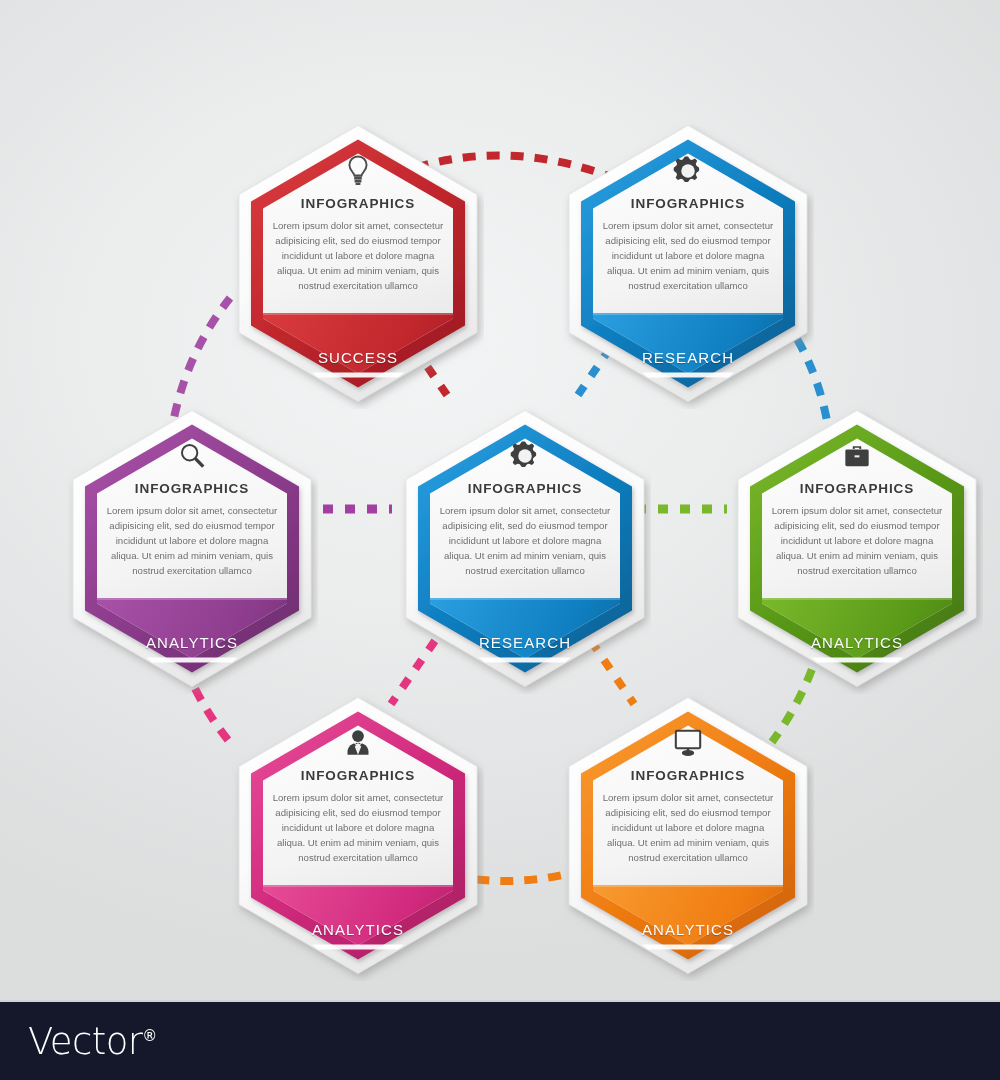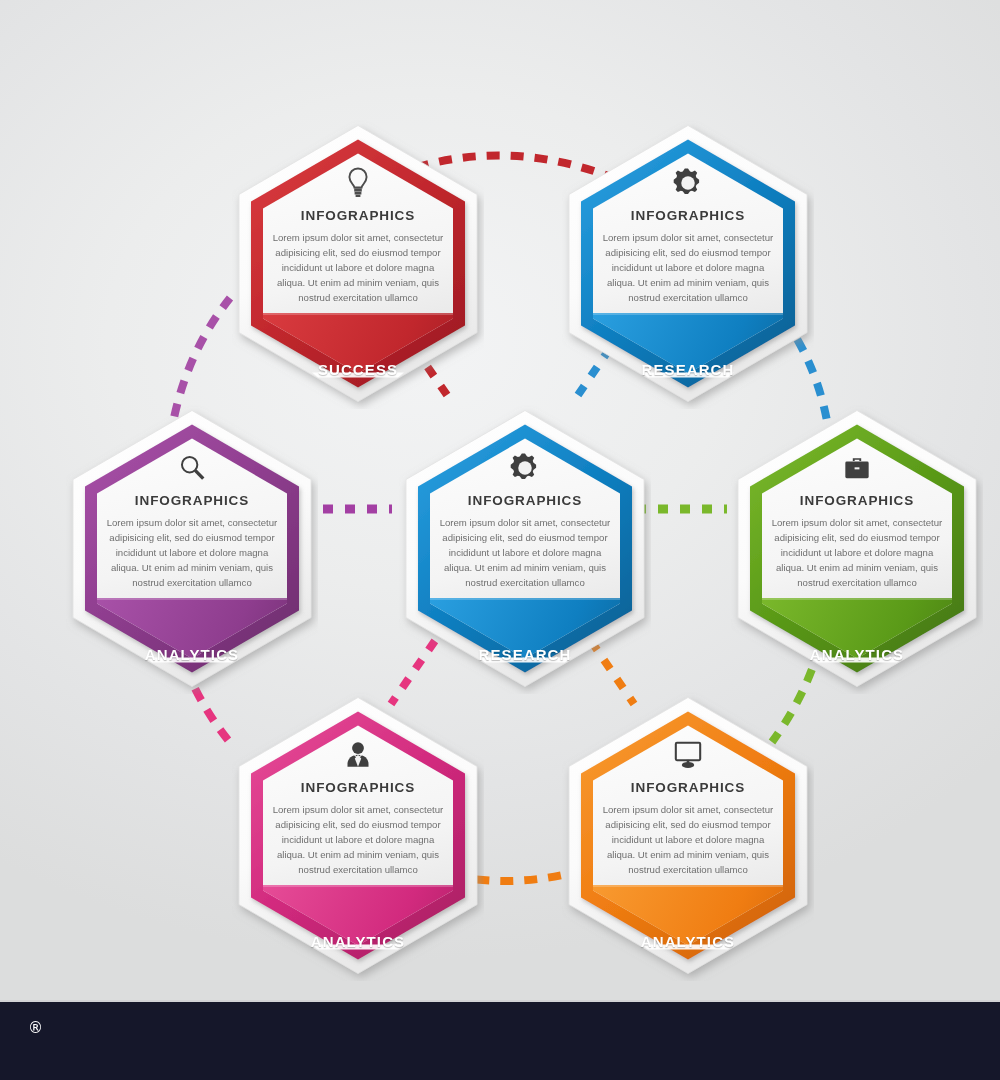--- a/index.html
+++ b/index.html
@@ -45,21 +45,21 @@
     height: 291px;
   }
   .hex-node .hexsvg {
     position: absolute;
     left: 0; top: 0;
     width: 252px;
     height: 291px;
   }
   .hex-content {
     position: absolute;
-    left: 0; top: 12px;
+    left: 0; top: 0;
     width: 252px;
     height: 291px;
     display: flex;
     flex-direction: column;
     align-items: center;
     pointer-events: none;
   }
   .hex-icon {
     margin-top: 34px;
     height: 34px;
@@ -83,21 +83,21 @@
     color: #6f6f6f;
     text-align: center;
   }
   .hex-label {
     position: absolute;
     bottom: 43px;
     left: 0;
     width: 252px;
     text-align: center;
     font-size: 15px;
-    font-weight: bold;
+    font-weight: normal;
     letter-spacing: 1.1px;
     color: #ffffff;
     text-shadow: 0 1px 1px rgba(0,0,0,0.25);
   }
 
   
   #watermark {
     position: absolute;
     left: 0;
     top: 1002px;
@@ -593,17 +593,18 @@
   </div>
         </div>
       </div>
 
   </div>
 
   <div id="top-strip"></div>
 
   <div id="watermark">
     <div id="wm-logo">
+      <span class="thin">Vector</span>
         <span class="reg">®</span>
     </div>
   </div>
 
 </div>
 
 </body></html>

